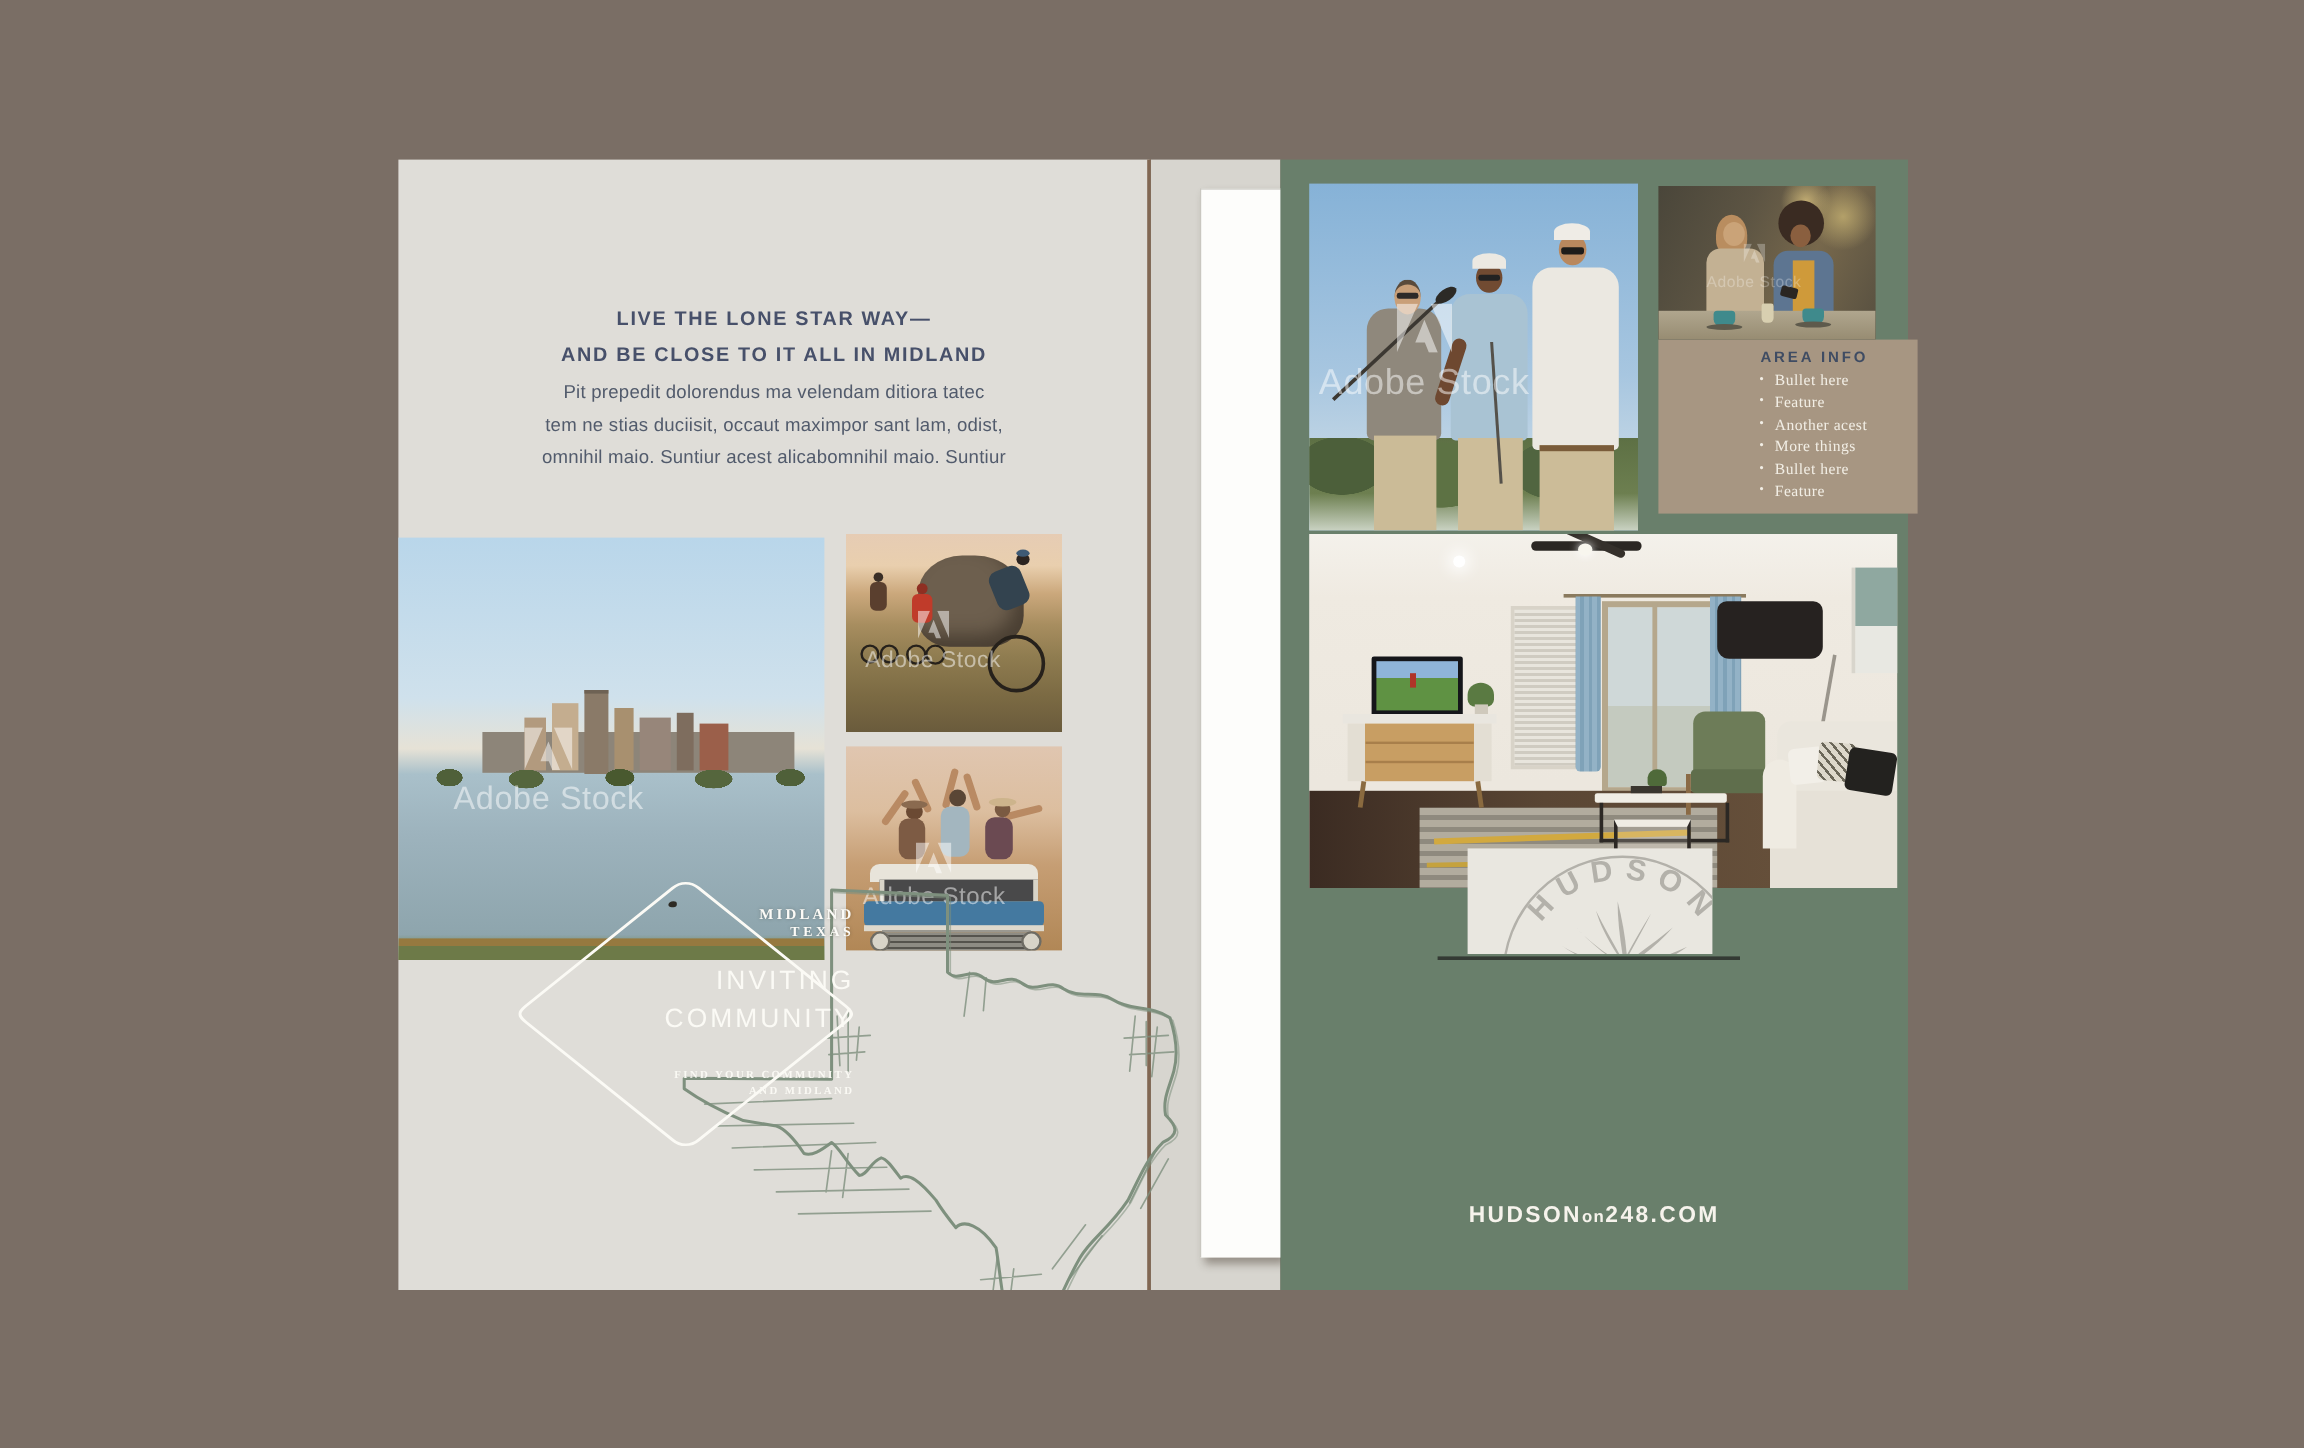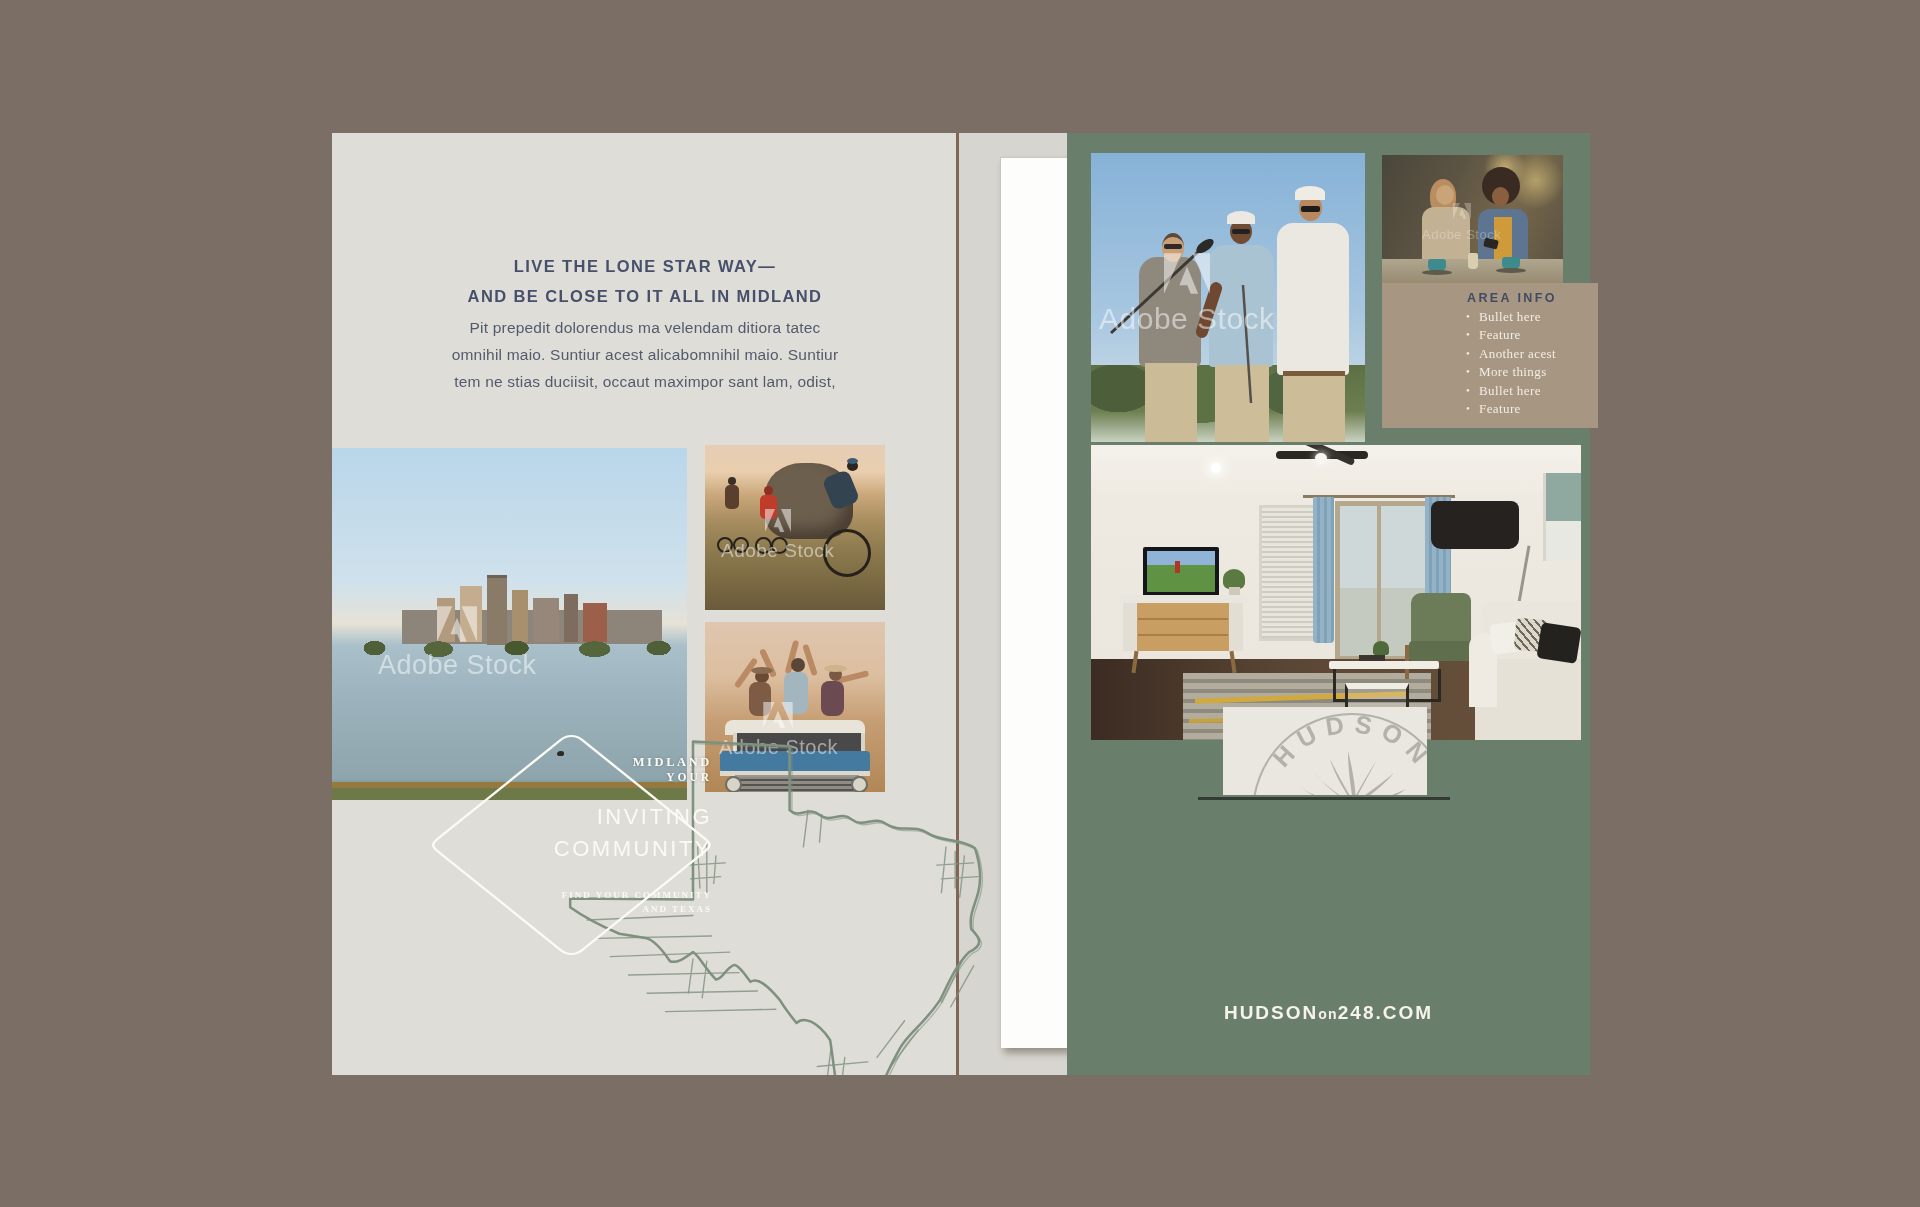--- a/index.html
+++ b/index.html
@@ -122,22 +122,22 @@
 
   <div class="abs page-left">
 
     <div class="abs headline">
       <div>LIVE THE LONE STAR WAY—</div>
       <div>AND BE CLOSE TO IT ALL IN MIDLAND</div>
     </div>
 
     <div class="abs body-copy">
       <div>Pit prepedit dolorendus ma velendam ditiora tatec</div>
+      <div>tem ne stias duciisit, occaut maximpor sant lam, odist,</div>
       <div>omnihil maio. Suntiur acest alicabomnihil maio. Suntiur</div>
-      <div>tem ne stias duciisit, occaut maximpor sant lam, odist,</div>
     </div>
 
     <div class="abs photo photo-city">
       <div class="bld" style="left:70px;top:162px;width:260px;height:34px;background:#8d8579;"></div>
       <div class="bld" style="left:105px;top:150px;width:18px;height:44px;background:#b29a7e;"></div>
       <div class="bld" style="left:128px;top:138px;width:22px;height:56px;background:#c4ad8f;"></div>
       <div class="bld" style="left:155px;top:127px;width:20px;height:67px;background:#8a7a68;border-top:3px solid #6e6254;"></div>
       <div class="bld" style="left:180px;top:142px;width:16px;height:52px;background:#a8906f;"></div>
       <div class="bld" style="left:201px;top:150px;width:26px;height:44px;background:#97867a;"></div>
       <div class="bld" style="left:232px;top:146px;width:14px;height:48px;background:#7e6d5e;"></div>
@@ -239,25 +239,25 @@
     </svg>
   </div>
 
   <div class="abs white-page"></div>
 
   <div class="abs diamond">
     <svg width="280" height="226" viewBox="0 0 233 225" preserveAspectRatio="none" style="position:absolute;left:0;top:0;">
       <path d="M116 4 Q121 4 125 8 L227 106 Q231 110 231 112.5 Q231 115 227 119 L125 217 Q121 221 116 221 Q111 221 107 217 L5 119 Q1 115 1 112.5 Q1 110 5 106 L107 8 Q111 4 116 4 Z" fill="none" stroke="#fbfaf5" stroke-width="2.2"></path>
     </svg>
     <div class="dm dm-city">MIDLAND</div>
-    <div class="dm dm-state">YOUR</div>
+    <div class="dm dm-state">TEXAS</div>
     <div class="dm dm-title1">Inviting</div>
     <div class="dm dm-title2">Community</div>
     <div class="dm dm-tag1">FIND YOUR COMMUNITY</div>
-    <div class="dm dm-tag2">AND TEXAS</div>
+    <div class="dm dm-tag2">AND MIDLAND</div>
   </div>
 
   <div class="abs page-right">
 
     <div class="abs photo photo-golfers">
       <div class="pg-trees"></div>
 
       <div class="limb" style="left:48px;top:104px;width:62px;height:110px;background:#8f887c;border-radius:18px 18px 6px 6px;"></div>
       <div class="limb" style="left:54px;top:210px;width:52px;height:79px;background:#cbbb97;"></div>
       <div class="limb" style="left:71px;top:80px;width:22px;height:25px;background:#c99f78;border-radius:50%;border-top:4px solid #5a4a3a;"></div>

